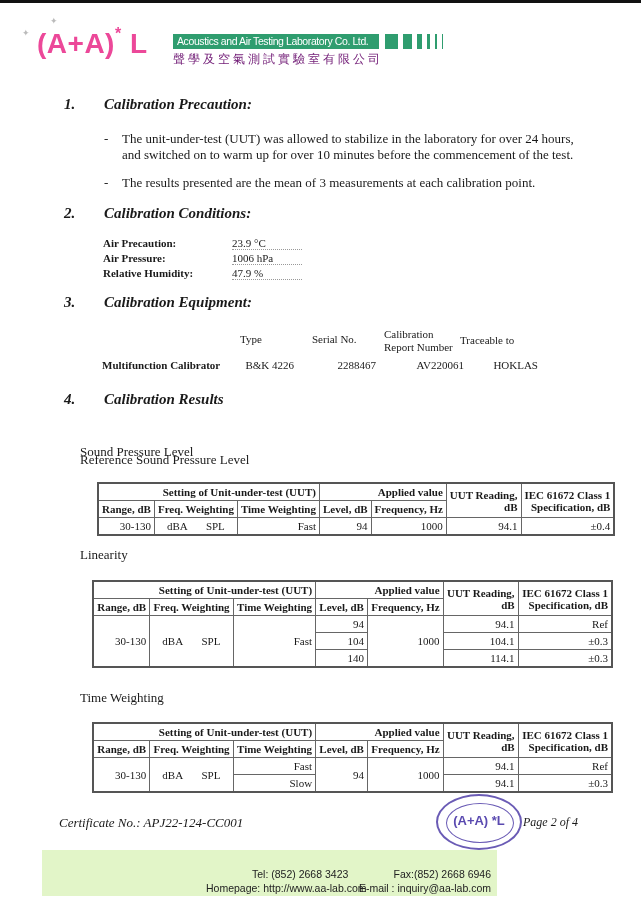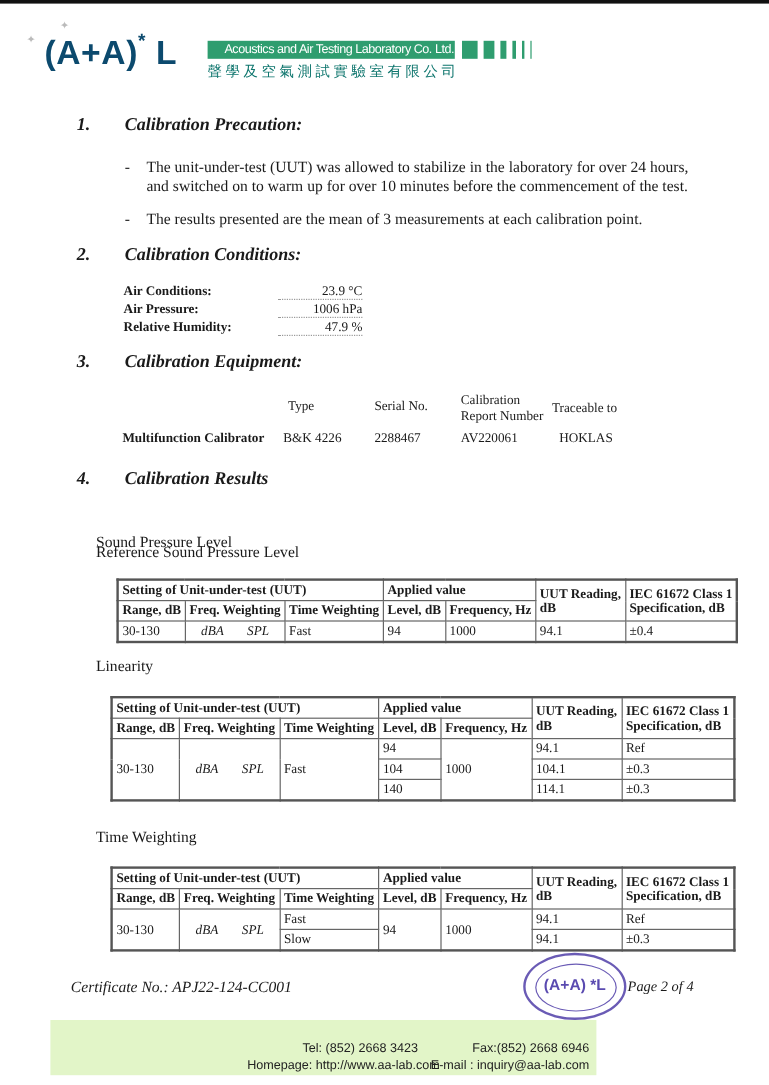--- a/index.html
+++ b/index.html
@@ -4,62 +4,62 @@
 <style>
   html, body { margin: 0; padding: 0; }
   body {
     width: 641px; height: 904px; background: #ffffff; position: relative; overflow: hidden;
     font-family: "Liberation Serif", "DejaVu Serif", serif; color: #1a1a1a;
   }
   .top-rule { position: absolute; left: 0; top: 0; width: 641px; height: 3px; background: #111; }
   
   .logo-mark {
     position: absolute; left: 37px; top: 28px; font-family: "Liberation Sans", "DejaVu Sans", sans-serif;
-    font-weight: bold; font-size: 28px; color: #0c4a6e; letter-spacing: 0.5px;
+    font-weight: bold; font-size: 28px; color: #ec4899; letter-spacing: 0.5px;
   }
   .logo-mark sup { font-size: 16px; position: relative; top: -4px; }
   .company-band {
     position: absolute; left: 173px; top: 34px; width: 206px; height: 15px; background: #2f9d6f;
     color: #fff; font-family: "Liberation Sans", "DejaVu Sans", sans-serif; font-size: 10.5px;
-    line-height: 15px; padding-left: 14px; box-sizing: border-box; white-space: nowrap; overflow: hidden;
+    line-height: 15px; padding-left: 4px; box-sizing: border-box; white-space: nowrap; overflow: hidden;
     letter-spacing: -0.4px;
   }
   .bars { position: absolute; left: 385px; top: 34px; height: 15px; display: flex; gap: 5px; align-items: stretch; }
   .bars span { display: block; background: #2f9d6f; height: 15px; }
   .company-cn {
-    position: absolute; left: 173px; top: 51px; font-size: 12px; color: #0f766e;
+    position: absolute; left: 173px; top: 51px; font-size: 12px; color: #701a75;
     font-family: "DejaVu Sans", sans-serif; letter-spacing: 3px;
   }
   .deco-star { position: absolute; font-size: 9px; color: #bbb; }
 
   
   .sec-num { position: absolute; left: 64px; font-style: italic; font-weight: bold; font-size: 15px; }
   .sec-title { position: absolute; left: 104px; font-style: italic; font-weight: bold; font-size: 15px; }
   .bullet-dash { position: absolute; left: 104px; font-size: 13px; }
   .bullet-text { position: absolute; left: 122px; width: 470px; font-size: 13px; line-height: 16px; }
 
   .cond-label { position: absolute; left: 103px; font-size: 11px; font-weight: bold; }
-  .cond-value { position: absolute; left: 232px; width: 70px; text-align: right; font-size: 11px;
+  .cond-value { position: absolute; left: 232px; width: 70px; text-align: left; font-size: 11px;
     border-bottom: 1px dotted #999; }
 
   .eq-head { position: absolute; font-size: 11px; text-align: left; line-height: 13px; }
-  .eq-cell { position: absolute; font-size: 11px; text-align: left; }
+  .eq-cell { position: absolute; font-size: 11px; text-align: right; }
 
   .sub-label { position: absolute; font-size: 13px; }
 
   
   table.cal {
     position: absolute; border-collapse: collapse; font-size: 11px;
     border: 2px solid #555;
   }
   table.cal td, table.cal th {
-    border: 1px solid #666; text-align: left; padding: 0 3px; height: 16px; white-space: nowrap;
+    border: 1px solid #666; text-align: right; padding: 0 3px; height: 16px; white-space: nowrap;
   }
   table.cal th { font-weight: bold; }
-  table.cal .fw { display: flex; justify-content: space-around; font-style: italic; }
+  table.cal .fw { display: flex; justify-content: space-around; }
 
   .cert-no { position: absolute; left: 59px; top: 815px; font-style: italic; font-size: 13px; }
   .page-no { position: absolute; left: 523px; top: 815px; font-style: italic; font-size: 12px; }
 
   .stamp {
     position: absolute; left: 436px; top: 794px; width: 86px; height: 56px; border: 2px solid #6a5bb5;
     border-radius: 50%; box-sizing: border-box;
   }
   .stamp-inner {
     position: absolute; left: 8px; top: 7px; width: 66px; height: 38px; border: 1px solid #6a5bb5; border-radius: 50%;
@@ -99,21 +99,21 @@
 
 <div class="sec-num" style="top:96px">1.</div>
 <div class="sec-title" style="top:96px">Calibration Precaution:</div>
 <div class="bullet-dash" style="top:131px">-</div>
 <div class="bullet-text" style="top:131px">The unit-under-test (UUT) was allowed to stabilize in the laboratory for over 24 hours, and switched on to warm up for over 10 minutes before the commencement of the test.</div>
 <div class="bullet-dash" style="top:175px">-</div>
 <div class="bullet-text" style="top:175px">The results presented are the mean of 3 measurements at each calibration point.</div>
 
 <div class="sec-num" style="top:205px">2.</div>
 <div class="sec-title" style="top:205px">Calibration Conditions:</div>
-<div class="cond-label" style="top:237px">Air Conditions:</div>
+<div class="cond-label" style="top:237px">Air Precaution:</div>
 <div class="cond-value" style="top:237px">23.9 °C</div>
 <div class="cond-label" style="top:252px">Air Pressure:</div>
 <div class="cond-value" style="top:252px">1006 hPa</div>
 <div class="cond-label" style="top:267px">Relative Humidity:</div>
 <div class="cond-value" style="top:267px">47.9 %</div>
 
 <div class="sec-num" style="top:294px">3.</div>
 <div class="sec-title" style="top:294px">Calibration Equipment:</div>
 <div class="eq-head" style="left:240px;top:333px;width:50px">Type</div>
 <div class="eq-head" style="left:312px;top:333px;width:64px">Serial No.</div>

